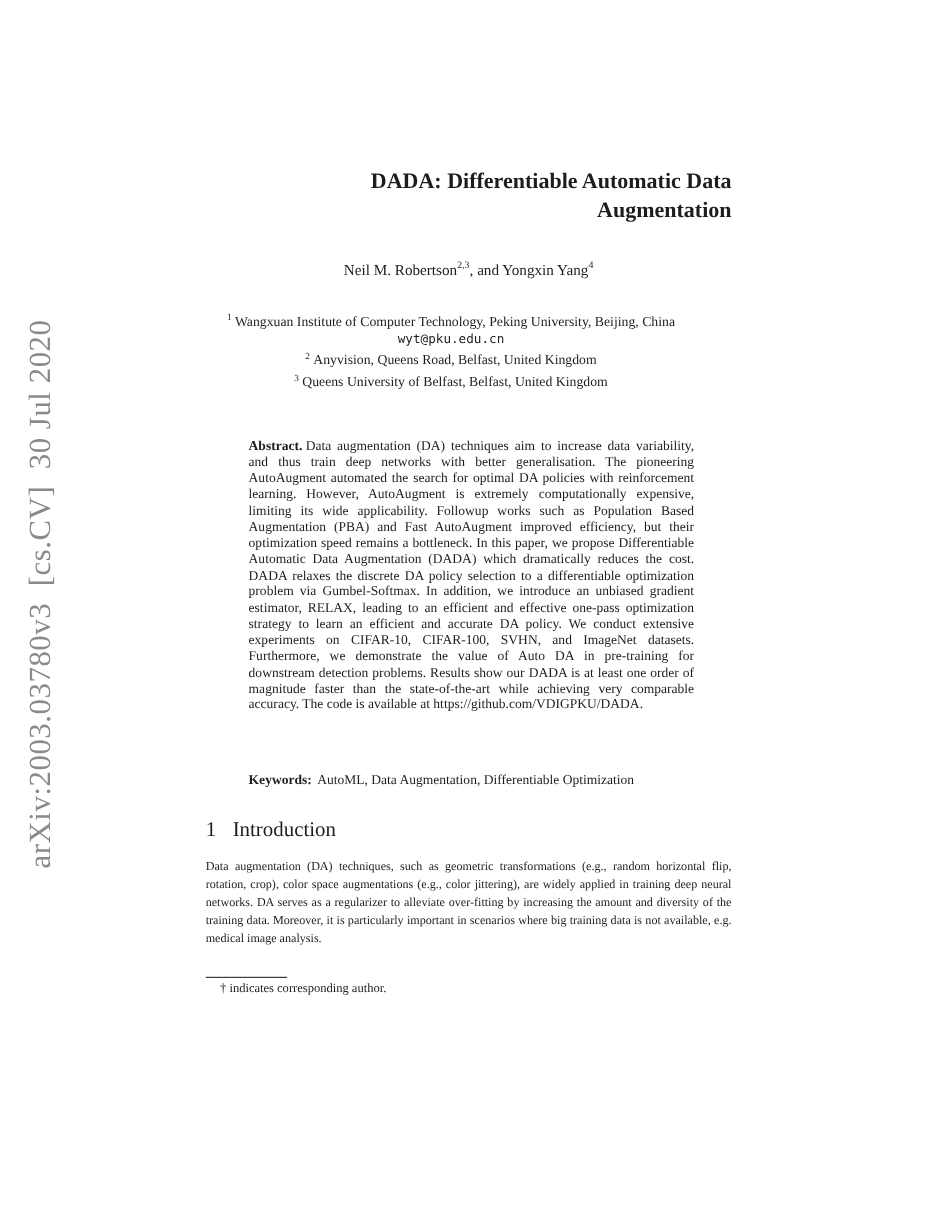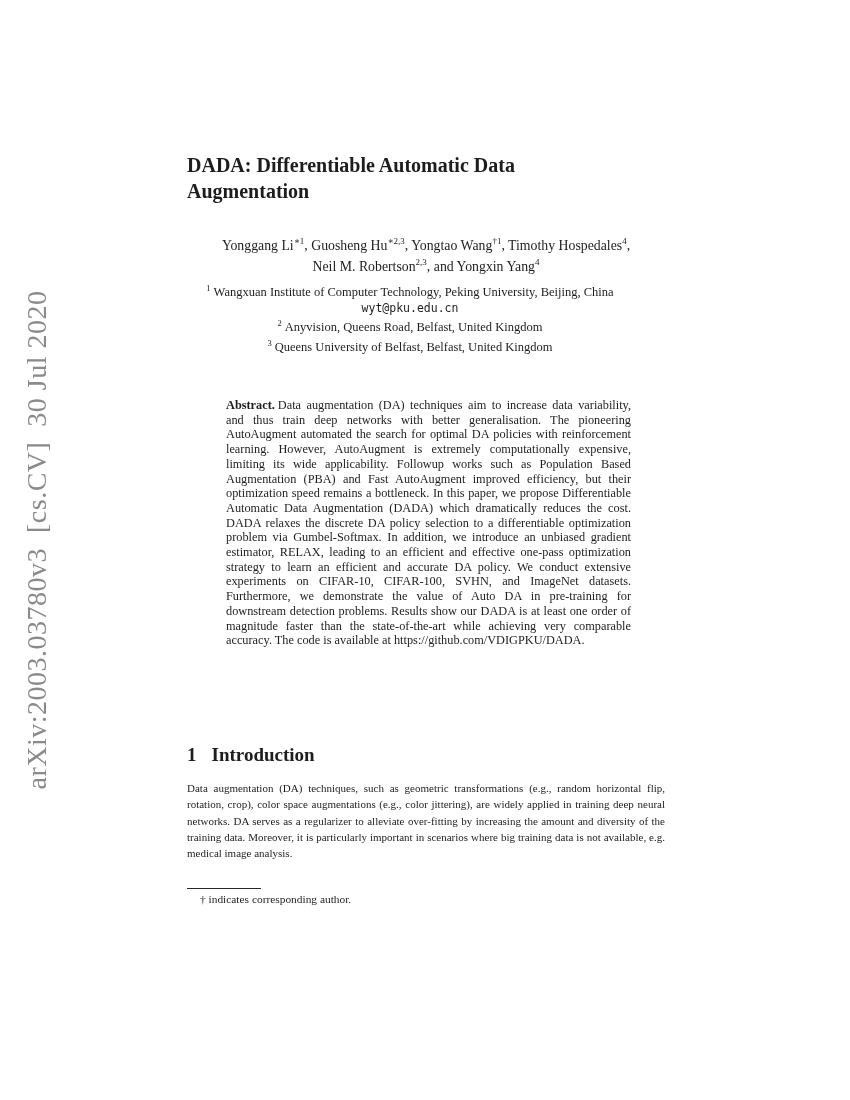--- a/index.html
+++ b/index.html
@@ -23,21 +23,21 @@
     letter-spacing: 0.5px;
     color: #8a8a8a;
   }
 
   .title {
     position: absolute;
     top: 152px;
     left: 187px;
     width: 478px;
     margin: 0;
-    text-align: left;
+    text-align: right;
     font-size: 20px;
     font-weight: bold;
     line-height: 26px;
   }
   .title-line { display: block; }
 
   .authors {
     position: absolute;
     top: 233px;
     left: 147px;
@@ -86,21 +86,21 @@
   }
   .keywords .bold { padding-right: 5px; }
 
   .section-heading {
     position: absolute;
     top: 744px;
     left: 187px;
     width: 478px;
     margin: 0;
     font-size: 19px;
-    font-weight: bold;
+    font-weight: normal;
   }
   .section-number { margin-right: 15px; }
 
   .body-par {
     position: absolute;
     top: 780px;
     left: 187px;
     width: 478px;
     margin: 0;
     font-size: 11px;
@@ -132,35 +132,37 @@
 <div class="page">
 
   <div class="watermark" style="color: rgb(138, 138, 138);">arXiv:2003.03780v3  [cs.CV]  30 Jul 2020</div>
 
   <h1 class="title">
     <span class="title-line">DADA: Differentiable Automatic Data</span>
     <span class="title-line">Augmentation</span>
   </h1>
 
   <div class="authors">
-      <div class="author-line">Yonggang Li<sup>∗1</sup>, Guosheng Hu<sup>∗2,3</sup>, Yongtao Wang<sup>†1</sup>, Timothy Hospedales<sup>4</sup>,</div>
       <div class="author-line">Neil M. Robertson<sup>2,3</sup>, and Yongxin Yang<sup>4</sup></div>
     </div>
 
   <div class="affiliations">
       <div class="affil-line"><sup>1</sup>Wangxuan Institute of Computer Technology, Peking University, Beijing, China</div>
       <div class="affil-line mono">wyt@pku.edu.cn</div>
       <div class="affil-line"><sup>2</sup>Anyvision, Queens Road, Belfast, United Kingdom</div>
       <div class="affil-line"><sup>3</sup>Queens University of Belfast, Belfast, United Kingdom</div>
     </div>
 
   <div class="abstract">
     <span class="bold">Abstract.</span><span>Data augmentation (DA) techniques aim to increase data variability, and thus train deep networks with better generalisation. The pioneering AutoAugment automated the search for optimal DA policies with reinforcement learning. However, AutoAugment is extremely computationally expensive, limiting its wide applicability. Followup works such as Population Based Augmentation (PBA) and Fast AutoAugment improved efficiency, but their optimization speed remains a bottleneck. In this paper, we propose Differentiable Automatic Data Augmentation (DADA) which dramatically reduces the cost. DADA relaxes the discrete DA policy selection to a differentiable optimization problem via Gumbel-Softmax. In addition, we introduce an unbiased gradient estimator, RELAX, leading to an efficient and effective one-pass optimization strategy to learn an efficient and accurate DA policy. We conduct extensive experiments on CIFAR-10, CIFAR-100, SVHN, and ImageNet datasets. Furthermore, we demonstrate the value of Auto DA in pre-training for downstream detection problems. Results show our DADA is at least one order of magnitude faster than the state-of-the-art while achieving very comparable accuracy. The code is available at https://github.com/VDIGPKU/DADA.</span>
   </div>
 
+  <div class="keywords">
+    <span class="bold">Keywords:</span><span>AutoML, Data Augmentation, Differentiable Optimization</span>
+  </div>
 
   <h2 class="section-heading">
     <span class="section-number">1</span><span>Introduction</span>
   </h2>
 
   <p class="body-par">Data augmentation (DA) techniques, such as geometric transformations (e.g., random horizontal flip, rotation, crop), color space augmentations (e.g., color jittering), are widely applied in training deep neural networks. DA serves as a regularizer to alleviate over-fitting by increasing the amount and diversity of the training data. Moreover, it is particularly important in scenarios where big training data is not available, e.g. medical image analysis.</p>
 
   <div class="footnote-rule"></div>
 
   <div class="footnotes">

